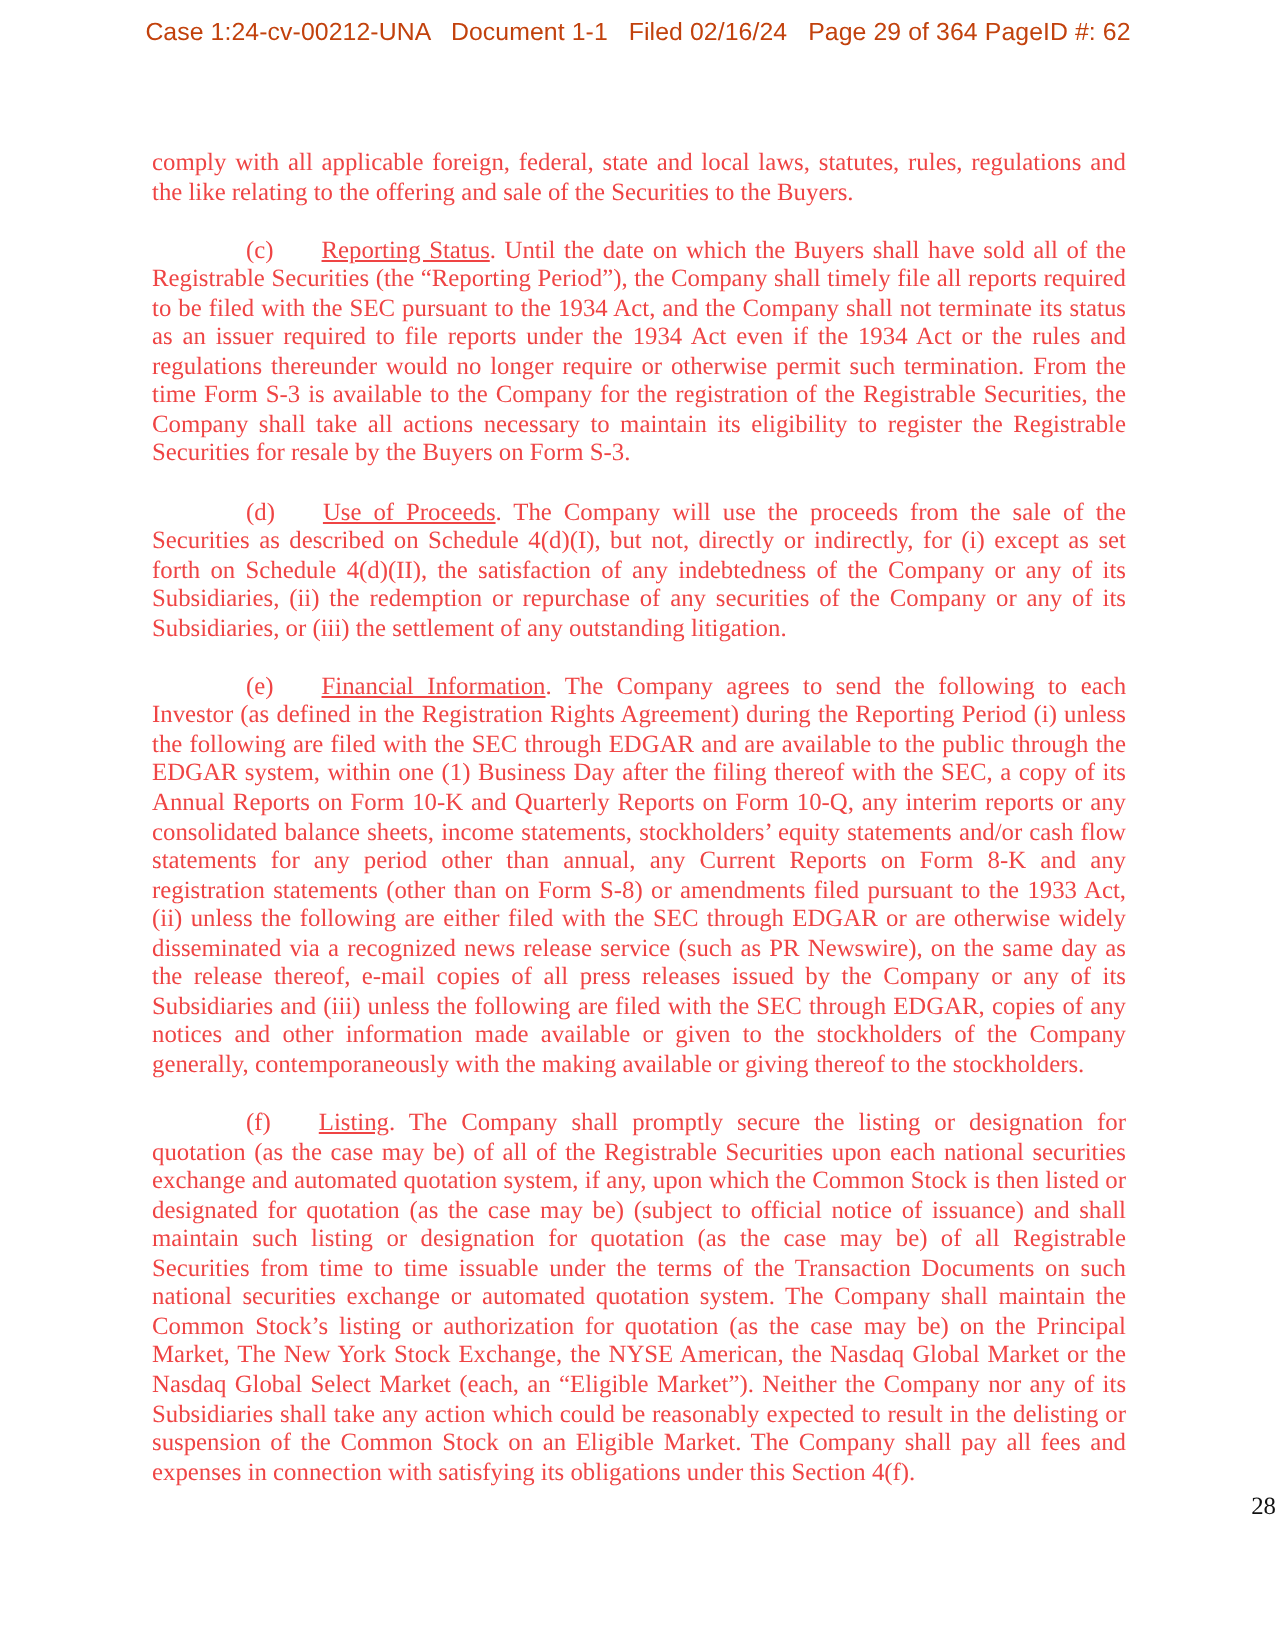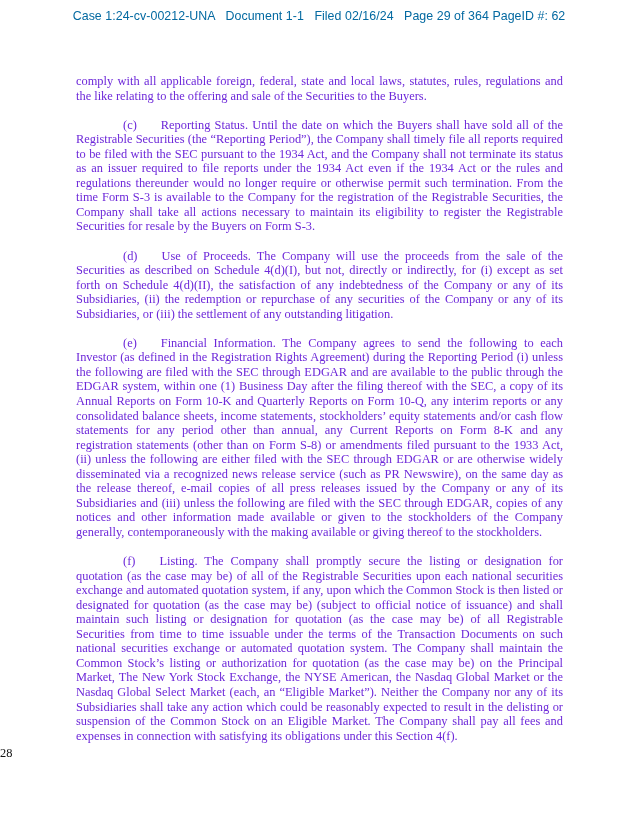--- a/index.html
+++ b/index.html
@@ -1,31 +1,31 @@
 <!DOCTYPE html>
 <html><head>
   <meta charset="utf-8">
   <style>
     html, body { margin: 0; padding: 0; background: #ffffff; }
     body { width: 638px; height: 825px; position: relative; overflow: hidden; }
     .header {
       position: absolute; top: 9px; left: 0; width: 638px; text-align: center;
-      font-family: "Liberation Sans", sans-serif; font-size: 12.4px; color: #0369a1;
+      font-family: "Liberation Sans", sans-serif; font-size: 12.4px; color: #c2410c;
       white-space: pre; letter-spacing: 0.05px;
     }
     .page {
       position: absolute; left: 76px; top: 74px; width: 487px;
       font-family: "Liberation Serif", serif; font-size: 12.4px; line-height: 14.55px;
-      color: #6d28d9; text-align: justify;
+      color: #ef4444; text-align: justify;
     }
     .para { margin: 0 0 14.55px 0; }
-    .u { }
+    .u { text-decoration: underline; }
     .b { font-weight: normal; }
     .pnum {
-      position: absolute; top: 746px; left: 0; width: 638px; text-align: left;
+      position: absolute; top: 746px; left: 0; width: 638px; text-align: right;
       font-family: "Liberation Serif", serif; font-size: 12.4px; color: #111111;
     }
   </style>
 </head>
 <body>
 
 <div class="header"><span>Case 1:24-cv-00212-UNA</span>   <span>Document 1-1</span>   <span>Filed 02/16/24</span>   <span>Page 29 of 364</span> <span>PageID #: 62</span></div>
 
 <div class="page">
   <p class="para">comply with all applicable foreign, federal, state and local laws, statutes, rules, regulations and the like relating to the offering and sale of the Securities to the Buyers.</p>

